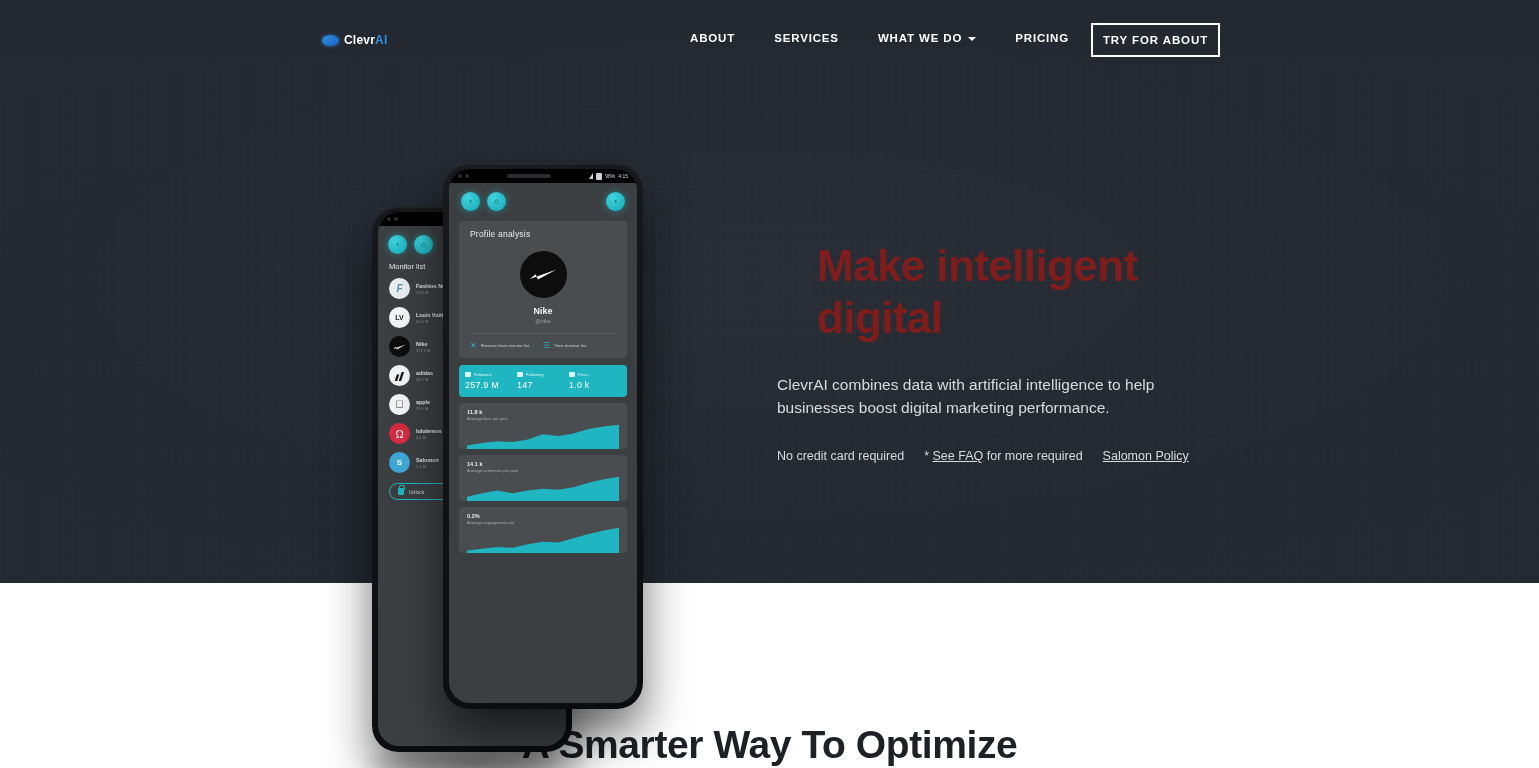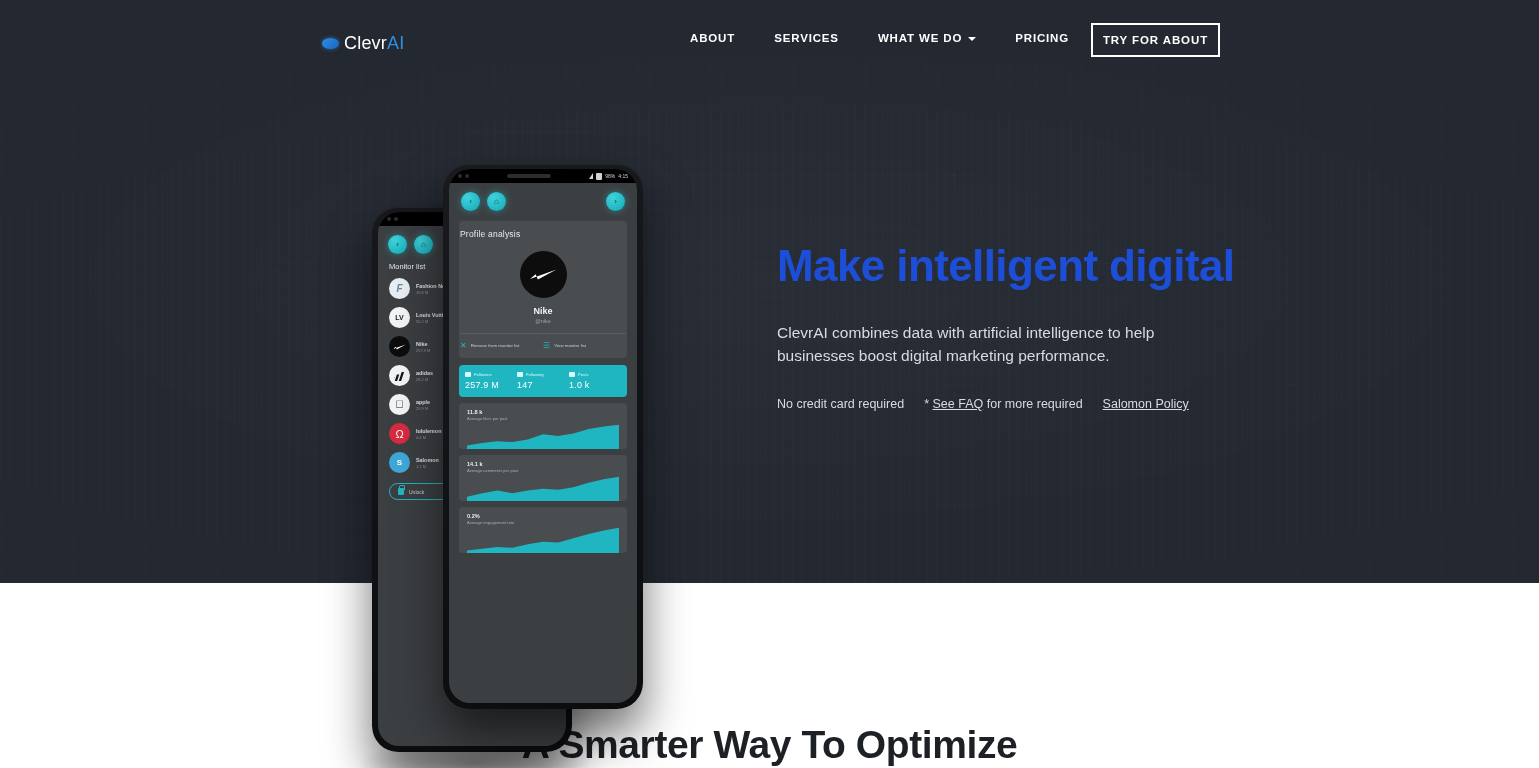--- a/index.html
+++ b/index.html
@@ -42,21 +42,21 @@
   .nav {
     position:absolute; left:0; top:0; width:1539px; height:80px;
     display:flex; align-items:center; z-index:40;
   }
   .logo { position:absolute; left:322px; top:33px; display:flex; align-items:center; gap:5px; }
   .logo-mark {
     width:17px; height:11px; border-radius:50%;
     background:linear-gradient(135deg,#2f8fe0,#1b63c4);
     box-shadow:0 0 4px rgba(47,143,224,.6);
   }
-  .logo-text { font-size:18px; font-weight:normal; letter-spacing:.2px; }
+  .logo-text { font-size:12px; font-weight:bold; letter-spacing:.2px; }
   .logo-text .l1 { color:#ffffff; }
   .logo-text .l2 { color:#2f8fe0; }
 
   .nav-links { position:absolute; left:690px; top:32px; display:flex; align-items:center; gap:39px;justify-content:space-between; }
   .nav-link {
     color:#ffffff; font-size:11.5px; font-weight:bold; letter-spacing:.85px;
     text-decoration:none; white-space:nowrap; display:flex; align-items:center; gap:6px;
     cursor:pointer;
   }
   .caret {
@@ -67,22 +67,23 @@
     position:absolute; left:1091px; top:23px; width:129px; height:34px;
     border:2px solid #ffffff; background:transparent; color:#ffffff;
     font-family:"Liberation Sans", sans-serif;
     font-size:11.5px; font-weight:bold; letter-spacing:.9px;
     display:flex; align-items:center; justify-content:center; cursor:pointer;
   }
 
   
   .hero-copy { position:absolute; left:777px; top:240px; width:470px; z-index:30; }
   .headline {
-    color:#1d4ed8; font-size:44px; line-height:52px; font-weight:bold;
+    color:#7f1d1d; font-size:44px; line-height:52px; font-weight:bold;
     letter-spacing:-.6px;
+    margin-left:40px;
   }
   .subhead {
     margin-top:29px; color:#d8dce1; font-size:15.5px; line-height:23px; width:440px;
   }
   .meta { margin-top:30px; display:flex; align-items:flex-end; gap:20px; font-size:12.5px; color:#d8dce1; }
   .meta a { color:#d8dce1; text-decoration:underline; cursor:pointer; }
   .meta .grp { white-space:nowrap; }
 
   
   .phones { position:absolute; left:300px; top:140px; width:400px; height:520px; z-index:20; }
@@ -120,21 +121,21 @@
   .f-topbar { display:flex; align-items:center; padding:9px 12px 4px; }
   .cbtn {
     width:19px; height:19px; border-radius:50%;
     background:radial-gradient(circle at 35% 30%, #3fd3dd, #12a8b4);
     display:flex; align-items:center; justify-content:center;
     color:#0c3c42; font-size:8px; margin-right:7px;
     box-shadow:0 0 7px rgba(31,182,193,.55);
   }
   .cbtn.right { margin-left:auto; margin-right:0; }
   .card {
-    margin:6px 10px 0; background:#4a4d50; border-radius:4px; padding:8px 1px;
+    margin:6px 10px 0; background:#4a4d50; border-radius:4px; padding:8px 11px;
   }
   .card-title { color:#e7eaec; font-size:8.5px; letter-spacing:.2px; }
   .brandlogo {
     width:47px; height:47px; border-radius:50%; background:#0d0d0d;
     margin:12px auto 0; display:flex; align-items:center; justify-content:center;
   }
   .swoosh { width:27px; height:11px; }
   .brand-name { text-align:center; color:#f2f4f5; font-size:9px; font-weight:bold; margin-top:8px; }
   .brand-handle { text-align:center; color:#9ba0a4; font-size:5.5px; margin-top:2px; }
   .actions {

